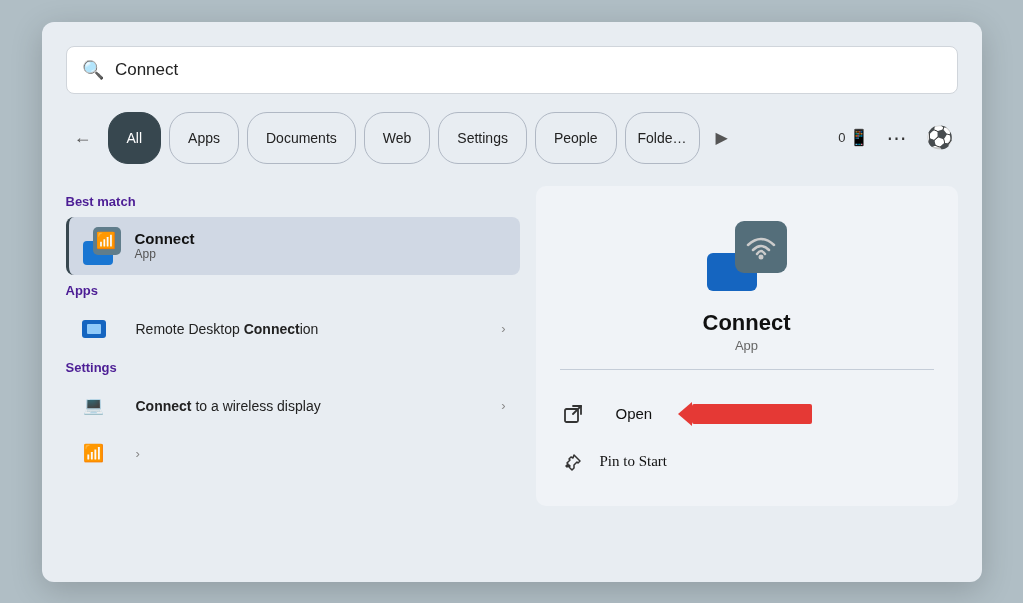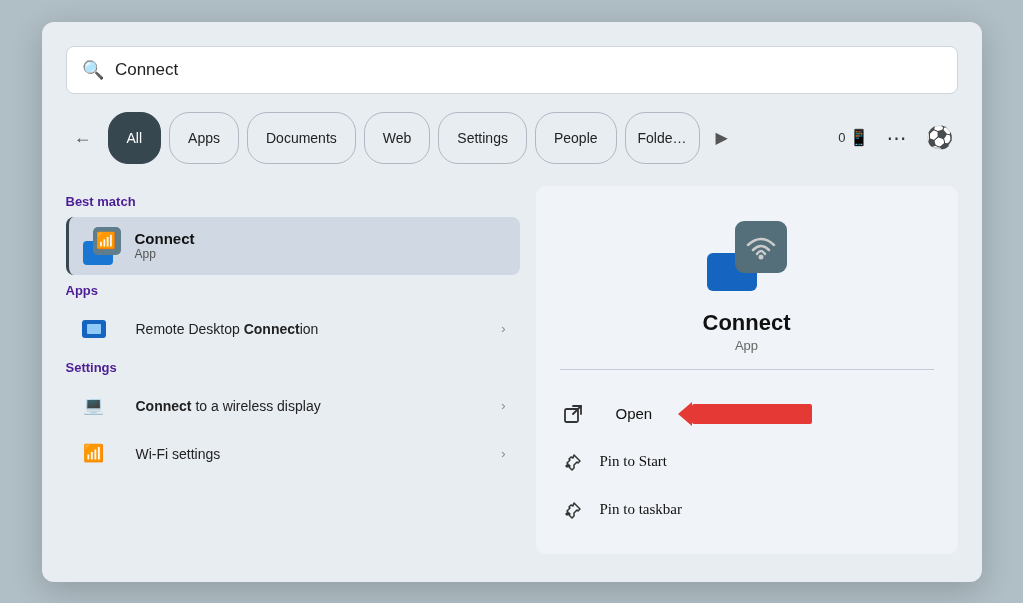--- a/index.html
+++ b/index.html
@@ -385,21 +385,20 @@
         </div>
         <div class="item-text">
           <strong>Connect</strong> to a wireless display
         </div>
         <span class="chevron">›</span>
       </div>
       <div class="list-item">
         <div class="item-icon">
           <span style="font-size:17px;">📶</span>
         </div>
-        <div class="item-text">Wi-Fi settings</div>
         <span class="chevron">›</span>
       </div>
     </div>
 
     <div class="right-panel">
       <div class="app-hero">
         <div class="app-hero-icon">
 
           <div style="position:relative;width:80px;height:70px;display:flex;align-items:flex-end;justify-content:flex-start;">
             <div style="width:50px;height:38px;background:#1565c0;border-radius:6px;position:absolute;bottom:0;left:0;z-index:1;"></div>
@@ -434,25 +433,17 @@
 
         <div class="action-item">
           <div class="action-icon">
             <svg width="18" height="18" viewBox="0 0 18 18" fill="none" xmlns="http://www.w3.org/2000/svg">
               <path d="M10 2l6 6-2 2-1-1-3 3v3l-2 2-3-3 1-1-1-1-2 2-1-1 2-2-1-1 3-3-1-1 2-2 2 1z" stroke="#333" stroke-width="1.5" fill="none" stroke-linejoin="round"></path>
             </svg>
           </div>
           <span class="action-label">Pin to Start</span>
         </div>
 
-        <div class="action-item">
-          <div class="action-icon">
-            <svg width="18" height="18" viewBox="0 0 18 18" fill="none" xmlns="http://www.w3.org/2000/svg">
-              <path d="M10 2l6 6-2 2-1-1-3 3v3l-2 2-3-3 1-1-1-1-2 2-1-1 2-2-1-1 3-3-1-1 2-2 2 1z" stroke="#333" stroke-width="1.5" fill="none" stroke-linejoin="round"></path>
-            </svg>
-          </div>
-          <span class="action-label">Pin to taskbar</span>
-        </div>
 
       </div>
     </div>
   </div>
 </div>
 
 </body></html>

